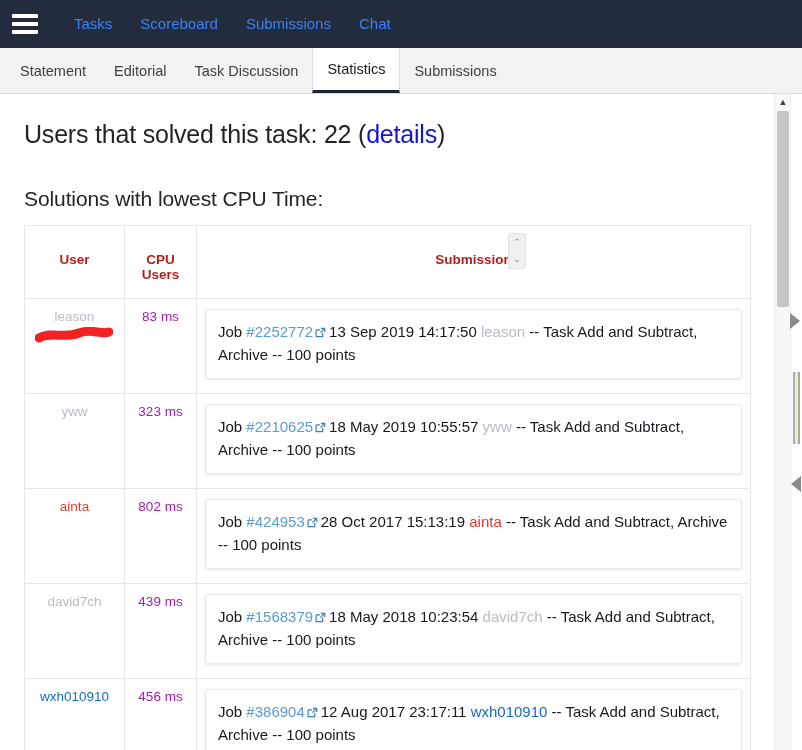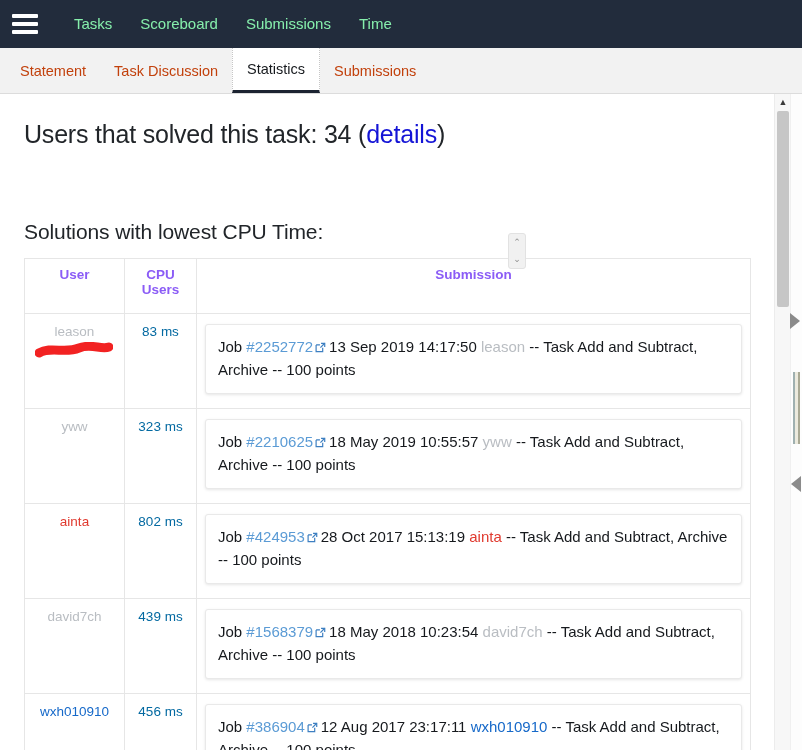--- a/index.html
+++ b/index.html
@@ -35,42 +35,42 @@
     cursor: pointer;
   }
   .hamburger span {
     display: block;
     height: 4px;
     width: 100%;
     background: #ffffff;
     border-radius: 1px;
   }
   .nav-link {
-    color: #86efac;
+    color: #3b82f6;
     font-size: 15px;
     padding: 0 14px;
     text-decoration: none;
     line-height: 48px;
     cursor: pointer;
     white-space: nowrap;
   }
 
   
   .tabstrip {
     height: 46px;
     background: #f2f2f2;
     border-bottom: 1px solid #dcdcdc;
     display: flex;
     align-items: stretch;
     padding-left: 6px;
     box-sizing: border-box;
   }
   .tab {
     font-size: 14.5px;
-    color: #c2410c;
+    color: #404040;
     padding: 0 14px;
     display: flex;
     align-items: center;
     cursor: pointer;
     white-space: nowrap;
     box-sizing: border-box;
   }
   .tab.active {
     color: #16191d;
     font-weight: normal;
@@ -125,58 +125,58 @@
   }
   .spinner-widget .caret {
     font-size: 9px;
     line-height: 9px;
     color: #8d8d8d;
   }
 
   h2.section-heading {
     font-size: 21px;
     font-weight: normal;
-    margin: 69px 0 14px 0;
+    margin: 36px 0 14px 0;
     letter-spacing: -0.1px;
   }
 
   
   table.stats-table {
     border-collapse: collapse;
     width: 726px;
     table-layout: fixed;
     font-size: 13.5px;
   }
   table.stats-table th,
   table.stats-table td {
     border: 1px solid #e6e6e6;
     vertical-align: top;
     padding: 10px 8px;
   }
   table.stats-table thead th {
     font-weight: bold;
     font-size: 13.5px;
-    color: #8b5cf6;
+    color: #b91c1c;
     text-align: center;
-    padding-top: 8px;
+    padding-top: 26px;
     padding-bottom: 16px;
   }
   col.c-user   { width: 100px; }
   col.c-cpu    { width: 72px; }
   col.c-sub    { width: 554px; }
 
   td.user-cell {
     text-align: center;
     position: relative;
     padding-top: 10px;
     height: 74px;
   }
   td.cpu-cell {
     text-align: center;
-    color: #0369a1;
+    color: #a21caf;
     white-space: nowrap;
     margin-left: 17px;
   }
   .uname { font-size: 13.5px; }
   .uname.muted { color: #b9bdc2; }
   .uname.red   { color: #e03a2f; }
   .uname.blue  { color: #1669c9; cursor: pointer; }
 
   
   .scribble {
@@ -284,34 +284,35 @@
 
 <div class="navbar">
   <div class="hamburger">
     <span></span>
     <span></span>
     <span></span>
   </div>
   <a class="nav-link">Tasks</a>
   <a class="nav-link">Scoreboard</a>
   <a class="nav-link">Submissions</a>
-  <a class="nav-link">Time</a>
+  <a class="nav-link">Chat</a>
 </div>
 
 <div class="tabstrip">
   <div class="tab">Statement</div>
+  <div class="tab">Editorial</div>
   <div class="tab">Task Discussion</div>
   <div class="tab active">Statistics</div>
   <div class="tab">Submissions</div>
 </div>
 
 <div class="content-pane">
   <div class="content-inner">
 
-    <h1 class="page-heading"><span>Users that solved this task: 34 (</span><a class="details-link">details</a><span>)</span></h1>
+    <h1 class="page-heading"><span>Users that solved this task: 22 (</span><a class="details-link">details</a><span>)</span></h1>
 
     <h2 class="section-heading">Solutions with lowest CPU Time:</h2>
 
     <table class="stats-table">
       <colgroup>
         <col class="c-user">
           <col class="c-cpu">
           <col class="c-sub">
       </colgroup>
       <thead>

